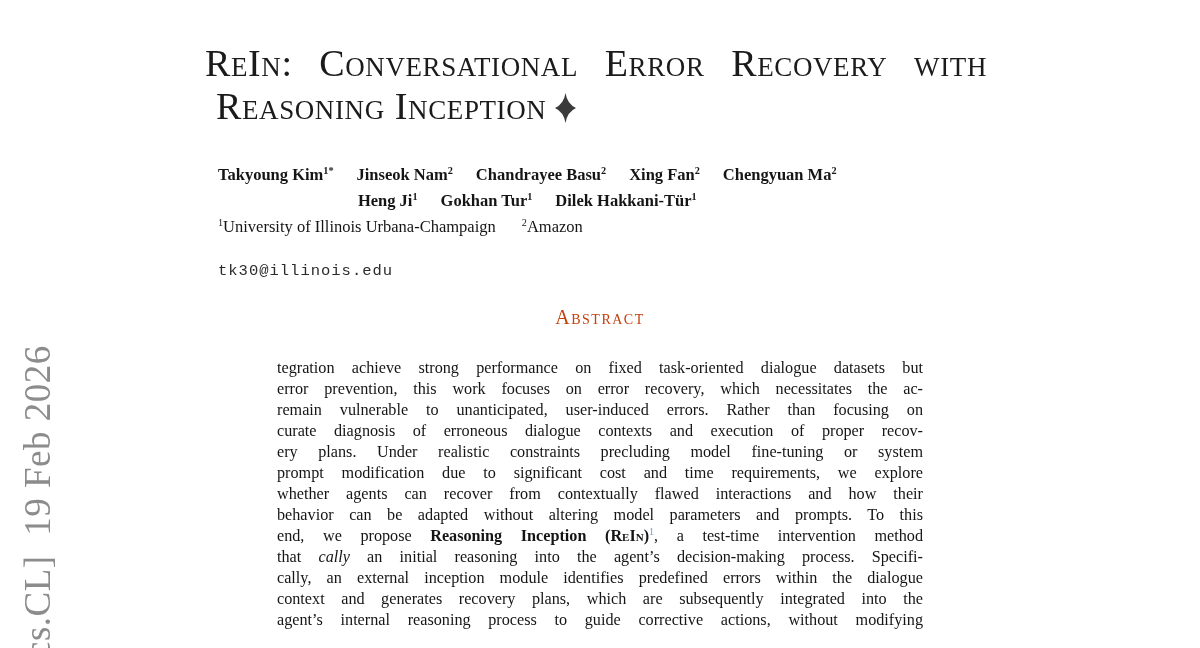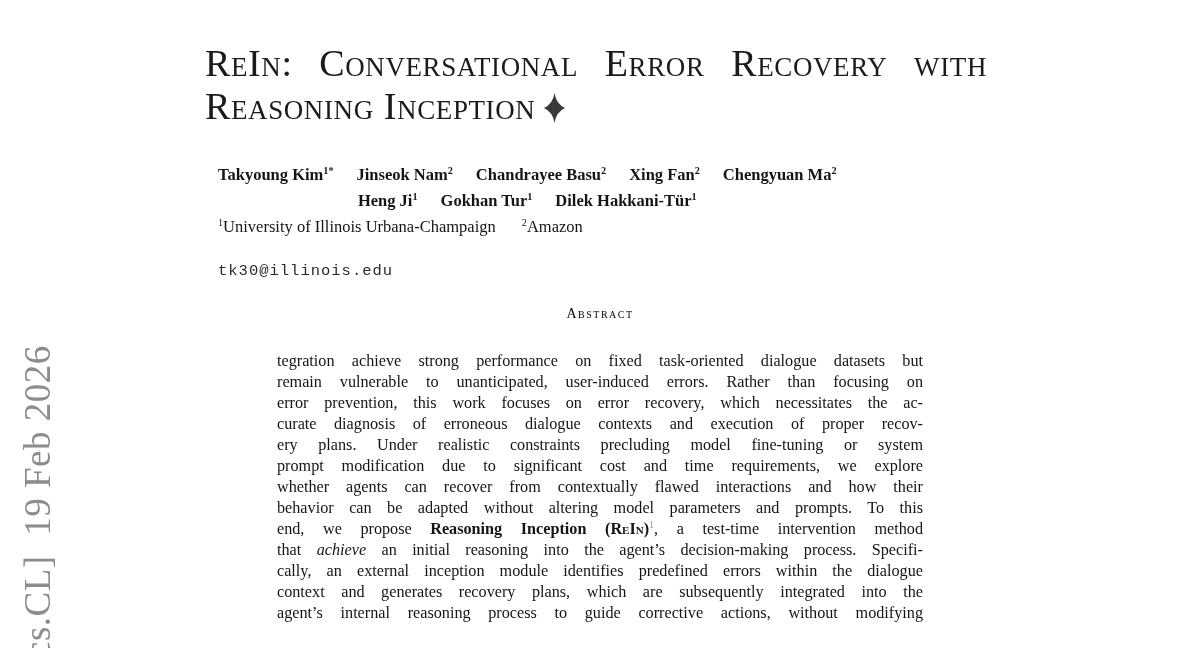--- a/index.html
+++ b/index.html
@@ -21,40 +21,40 @@
 
   
   .title-block {
     position: absolute; left: 205px; top: 42px; width: 782px;
     font-variant: small-caps;
     font-size: 38px; line-height: 43px;
     letter-spacing: 0.6px; color: #1b1b1b;
     font-weight: 500;
   }
   .title-line1 { text-align: justify; text-align-last: justify; }
-  .title-line2 span { vertical-align: baseline; }
+  .title-line2 span { vertical-align: baseline; margin-left: 11px; }
   .sparkle { vertical-align: -4px; margin-left: 9px; }
 
   
   .authors { position: absolute; left: 218px; top: 163px; font-size: 16.5px; line-height: 24px; }
   .author-row { font-weight: bold; text-align: center; }
   .author { margin-right: 23px; }
   sup { font-size: 0.62em; vertical-align: baseline; position: relative; top: -0.55em; }
   .affiliations { font-weight: normal; }
   .affiliation { margin-right: 26px; text-align: right; }
   .email {
     font-family: "Liberation Mono", monospace;
     font-size: 15.5px; letter-spacing: 1px; margin-top: 18px; color: #2b2b2b;
   }
 
   
   .abstract { position: absolute; left: 277px; top: 306px; width: 646px; }
   .abs-heading {
     text-align: center; font-variant: small-caps;
-    font-size: 14px; letter-spacing: 1.5px; margin-bottom: 29px; color: #000000;
+    font-size: 20px; letter-spacing: 1.5px; margin-bottom: 29px; color: #c2410c;
   }
   .abs-body { font-size: 16.2px; }
   .abs-line {
     text-align: justify; text-align-last: justify;
     height: 21px; line-height: 21px;
   }
   .b { font-weight: bold; }
   .i { font-style: italic; }
   .sc { font-variant: small-caps; }
   .fn-link { color: #5a9fd4; }
@@ -81,28 +81,28 @@
     <div class="author-row"><span class="author">Takyoung Kim<sup>1*</sup></span><span class="author">Jinseok Nam<sup>2</sup></span><span class="author">Chandrayee Basu<sup>2</sup></span><span class="author">Xing Fan<sup>2</sup></span><span class="author">Chengyuan Ma<sup>2</sup></span></div>
     <div class="author-row"><span class="author">Heng Ji<sup>1</sup></span><span class="author">Gokhan Tur<sup>1</sup></span><span class="author">Dilek Hakkani-Tür<sup>1</sup></span></div>
     <div class="affiliations"><span class="affiliation"><sup>1</sup>University of Illinois Urbana-Champaign</span><span class="affiliation"><sup>2</sup>Amazon</span></div>
     <div class="email">tk30@illinois.edu</div>
   </div>
 
   <div class="abstract">
     <div class="abs-heading">Abstract</div>
     <div class="abs-body">
         <div class="abs-line"><span>tegration achieve strong performance on fixed task-oriented dialogue datasets but</span></div>
+        <div class="abs-line"><span>error prevention, this work focuses on error recovery, which necessitates the ac-</span></div>
         <div class="abs-line"><span>remain vulnerable to unanticipated, user-induced errors. Rather than focusing on</span></div>
-        <div class="abs-line"><span>error prevention, this work focuses on error recovery, which necessitates the ac-</span></div>
         <div class="abs-line"><span>curate diagnosis of erroneous dialogue contexts and execution of proper recov-</span></div>
         <div class="abs-line"><span>ery plans. Under realistic constraints precluding model fine-tuning or system</span></div>
         <div class="abs-line"><span>prompt modification due to significant cost and time requirements, we explore</span></div>
         <div class="abs-line"><span>whether agents can recover from contextually flawed interactions and how their</span></div>
         <div class="abs-line"><span>behavior can be adapted without altering model parameters and prompts. To this</span></div>
         <div class="abs-line"><span>end, we propose </span><span class="b">Reasoning Inception (</span><span class="b sc">ReIn</span><span class="b">)</span><sup class="fn-link">1</sup><span>, a test-time intervention method</span></div>
-        <div class="abs-line"><span>that </span><span class="i">achieve</span><span> an initial reasoning into the agent’s decision-making process. Specifi-</span></div>
+        <div class="abs-line"><span>that </span><span class="i">cally</span><span> an initial reasoning into the agent’s decision-making process. Specifi-</span></div>
         <div class="abs-line"><span>cally, an external inception module identifies predefined errors within the dialogue</span></div>
         <div class="abs-line"><span>context and generates recovery plans, which are subsequently integrated into the</span></div>
         <div class="abs-line"><span>agent’s internal reasoning process to guide corrective actions, without modifying</span></div>
       </div>
   </div>
 
 </div>
 
 </body></html>

